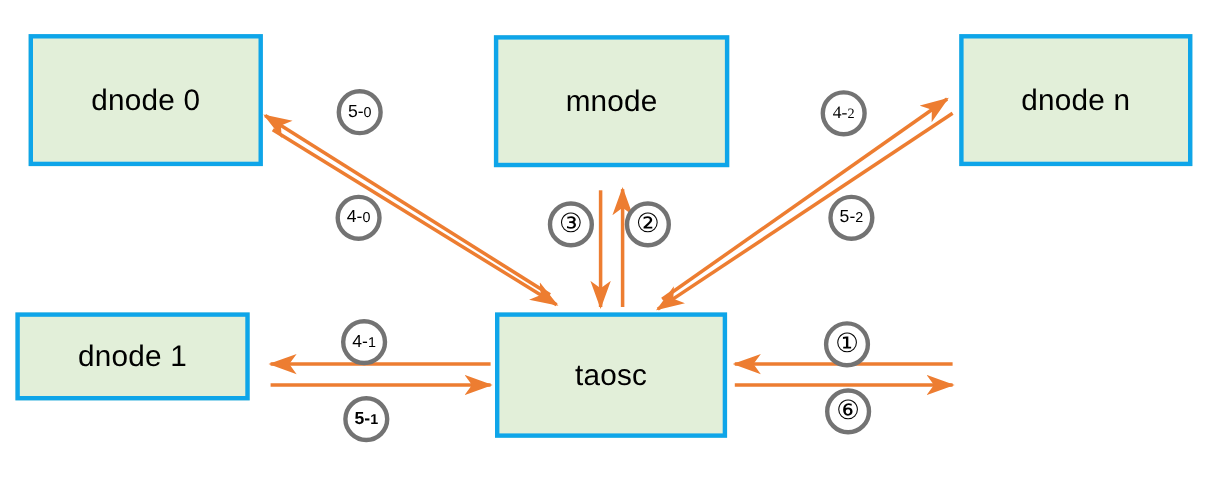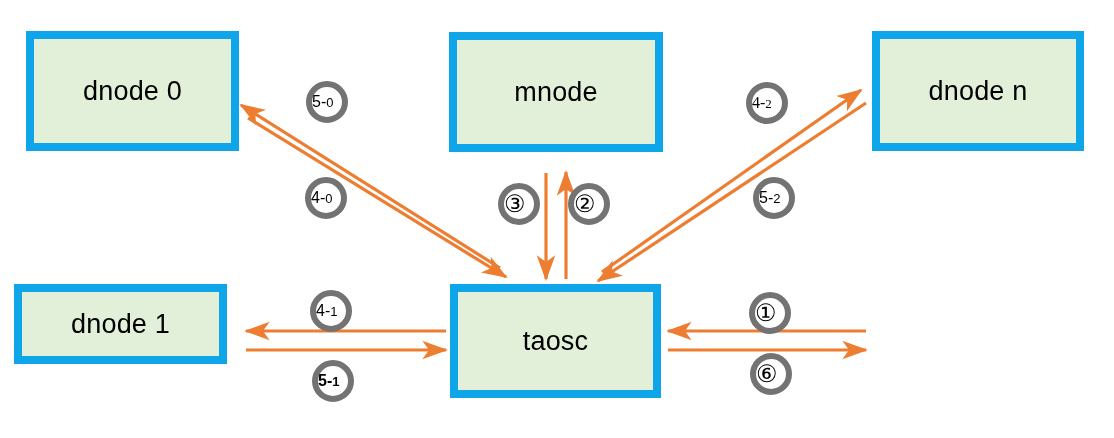--- a/index.html
+++ b/index.html
@@ -7,37 +7,37 @@
     position:relative;
     width:1114px;height:438px;
     background:#ffffff;
     font-family:"Liberation Sans", sans-serif;
     overflow:hidden;
   }
   .node{
     position:absolute;
     box-sizing:border-box;
     background:#E2EFD9;
-    border:8px solid #0ea5e9;
+    border:4px solid #0ea5e9;
     display:flex;align-items:center;justify-content:center;
   }
   .node-label{
     font-size:27px;
     color:#000000;
     line-height:1;
     letter-spacing:0.2px;
     white-space:nowrap;
   }
   .marker{
     position:absolute;
     box-sizing:border-box;
-    border:6px solid #737373;
+    border:4px solid #737373;
     border-radius:50%;
     background:#ffffff;
-    display:flex;align-items:center;
+    display:flex;align-items:center;justify-content:center;
   }
   .marker-label{
     font-size:16px;
     color:#000000;
     line-height:1;
     white-space:nowrap;
   }
   .marker-label.circled{font-size:24px;}
   .marker-label .sub{font-size:13px;}
   svg.edges{

